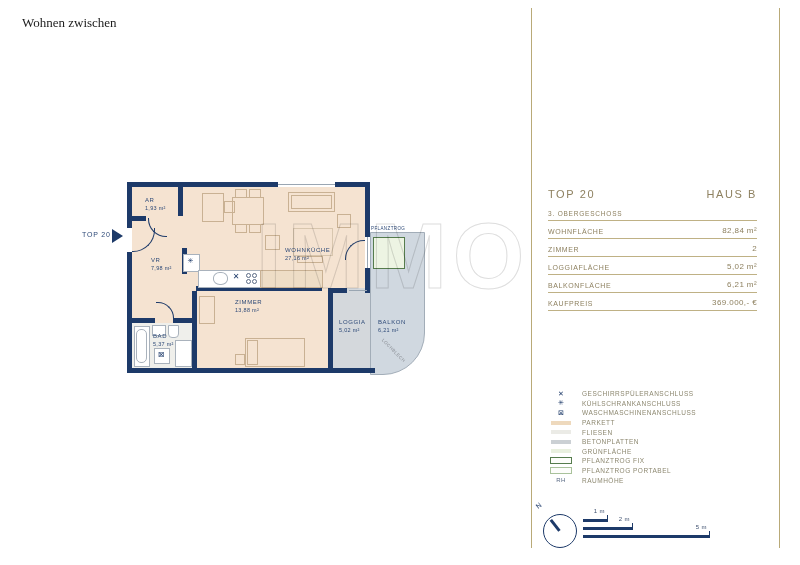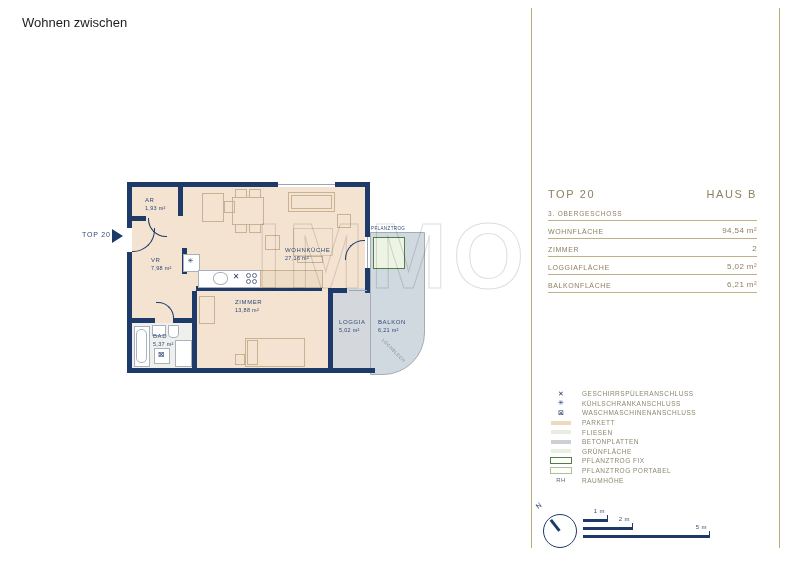--- a/index.html
+++ b/index.html
@@ -1,19 +1,19 @@
 <!DOCTYPE html>
 <html><head>
 <meta charset="utf-8">
 <style>
   html,body{margin:0;padding:0;background:#fff;}
   .page{position:relative;width:800px;height:565px;background:#fff;overflow:hidden;
         font-family:"Liberation Sans","DejaVu Sans",sans-serif;}
   
-  .title{position:absolute;left:22px;top:14px;font-size:13px;line-height:1.4;color:#1c1c1c;}
+  .title{position:absolute;left:22px;top:14px;font-size:13px;line-height:1.4;color:#1c1c1c;font-family:Liberation Serif, serif;}
   
   .watermark{position:absolute;left:256px;top:210px;width:310px;color:transparent;
              -webkit-text-stroke:1px #dedede;mix-blend-mode:multiply;font-weight:bold;z-index:40;pointer-events:none;}
   .wm1{display:block;font-size:92px;line-height:1;letter-spacing:6px;}
   .wm2{display:block;font-size:44px;line-height:1;letter-spacing:6px;margin-top:2px;}
   
   .plan{position:absolute;left:125px;top:180px;width:302px;height:200px;z-index:10;}
   .wall{position:absolute;background:#1d3a69;}
   .fill{position:absolute;}
   .furn{position:absolute;border:1px solid #c9b193;}
@@ -186,33 +186,37 @@
 
   <div class="info">
     <div class="info-head">
       <span>TOP 20</span>
       <span>HAUS B</span>
     </div>
     <div class="info-floor">3. OBERGESCHOSS</div>
     <div id="info-rows">
         <div class="info-row">
           <span>WOHNFLÄCHE</span>
-          <span class="val">94,54 m²</span>
+          <span class="val">82,84 m²</span>
         </div>
         <div class="info-row">
           <span>ZIMMER</span>
           <span class="val">2</span>
         </div>
         <div class="info-row">
           <span>LOGGIAFLÄCHE</span>
           <span class="val">5,02 m²</span>
         </div>
         <div class="info-row">
           <span>BALKONFLÄCHE</span>
           <span class="val">6,21 m²</span>
+        </div>
+        <div class="info-row">
+          <span>KAUFPREIS</span>
+          <span class="val">369.000,- €</span>
         </div>
       </div>
   </div>
 
   <div class="legend" id="legend-rows">
       <div class="legend-row">
         <span class="legend-key">✕</span>
         <span class="legend-label">GESCHIRRSPÜLERANSCHLUSS</span>
       </div>
       <div class="legend-row">

